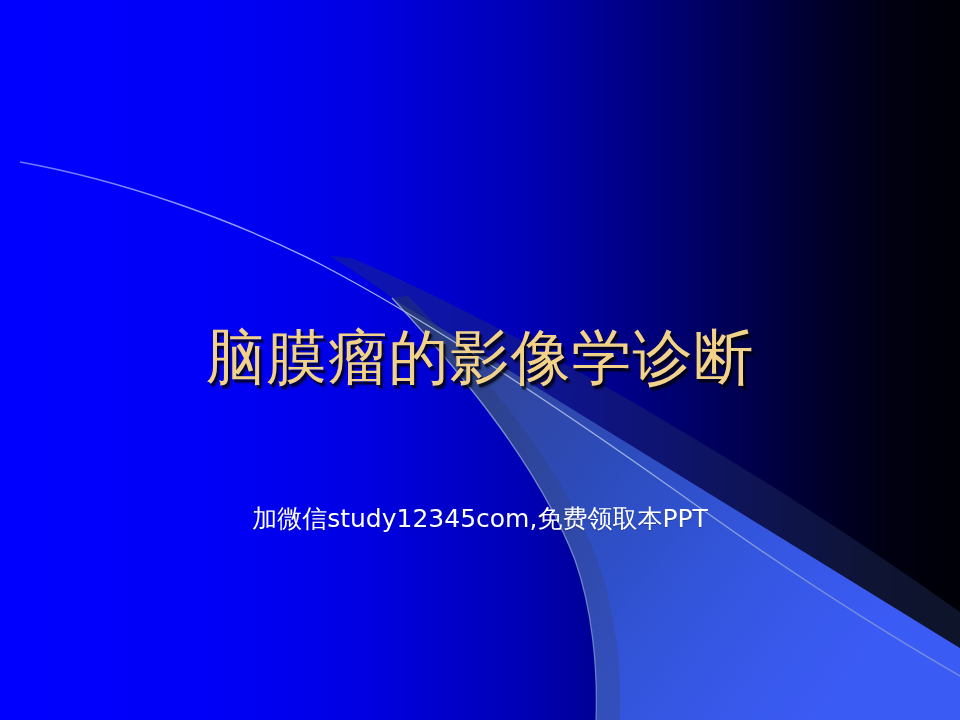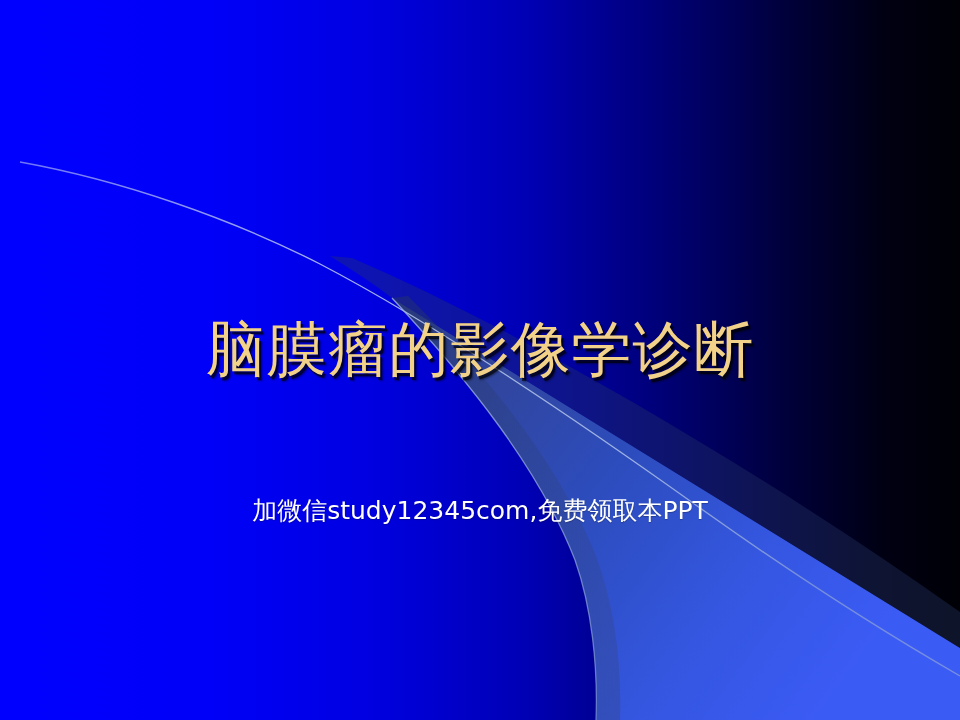--- a/index.html
+++ b/index.html
@@ -46,38 +46,38 @@
   }
   #slide-title {
     display: inline-block;
     font-family: "DejaVu Serif", "Liberation Serif", serif;
     font-size: 60px;
     line-height: 1.05;
     letter-spacing: 1px;
     color: #F2D188;
     text-shadow: 2px 3px 0 rgba(0,0,0,0.62), 3px 4px 2px rgba(0,0,0,0.40);
     white-space: nowrap;
-    margin: 0;
+    margin: 8px;
     font-weight: normal;
   }
   #subtitle-block {
     position: absolute;
     left: 0;
     top: 492px;
     width: 960px;
     text-align: center;
   }
   #slide-subtitle {
     display: inline-block;
     font-family: "DejaVu Sans", "Liberation Sans", sans-serif;
     font-size: 25px;
     line-height: 1.2;
     color: #FFFFFF;
     white-space: nowrap;
-    margin: 4px;
+    margin: 12px;
     font-weight: normal;
     text-shadow: 0 1px 1px rgba(0,0,0,0.25);
   }
 </style>
 </head>
 <body>
 
 <div id="slide">
 
   <svg id="bg-art" viewBox="0 0 960 720" preserveAspectRatio="none" xmlns="http://www.w3.org/2000/svg">

